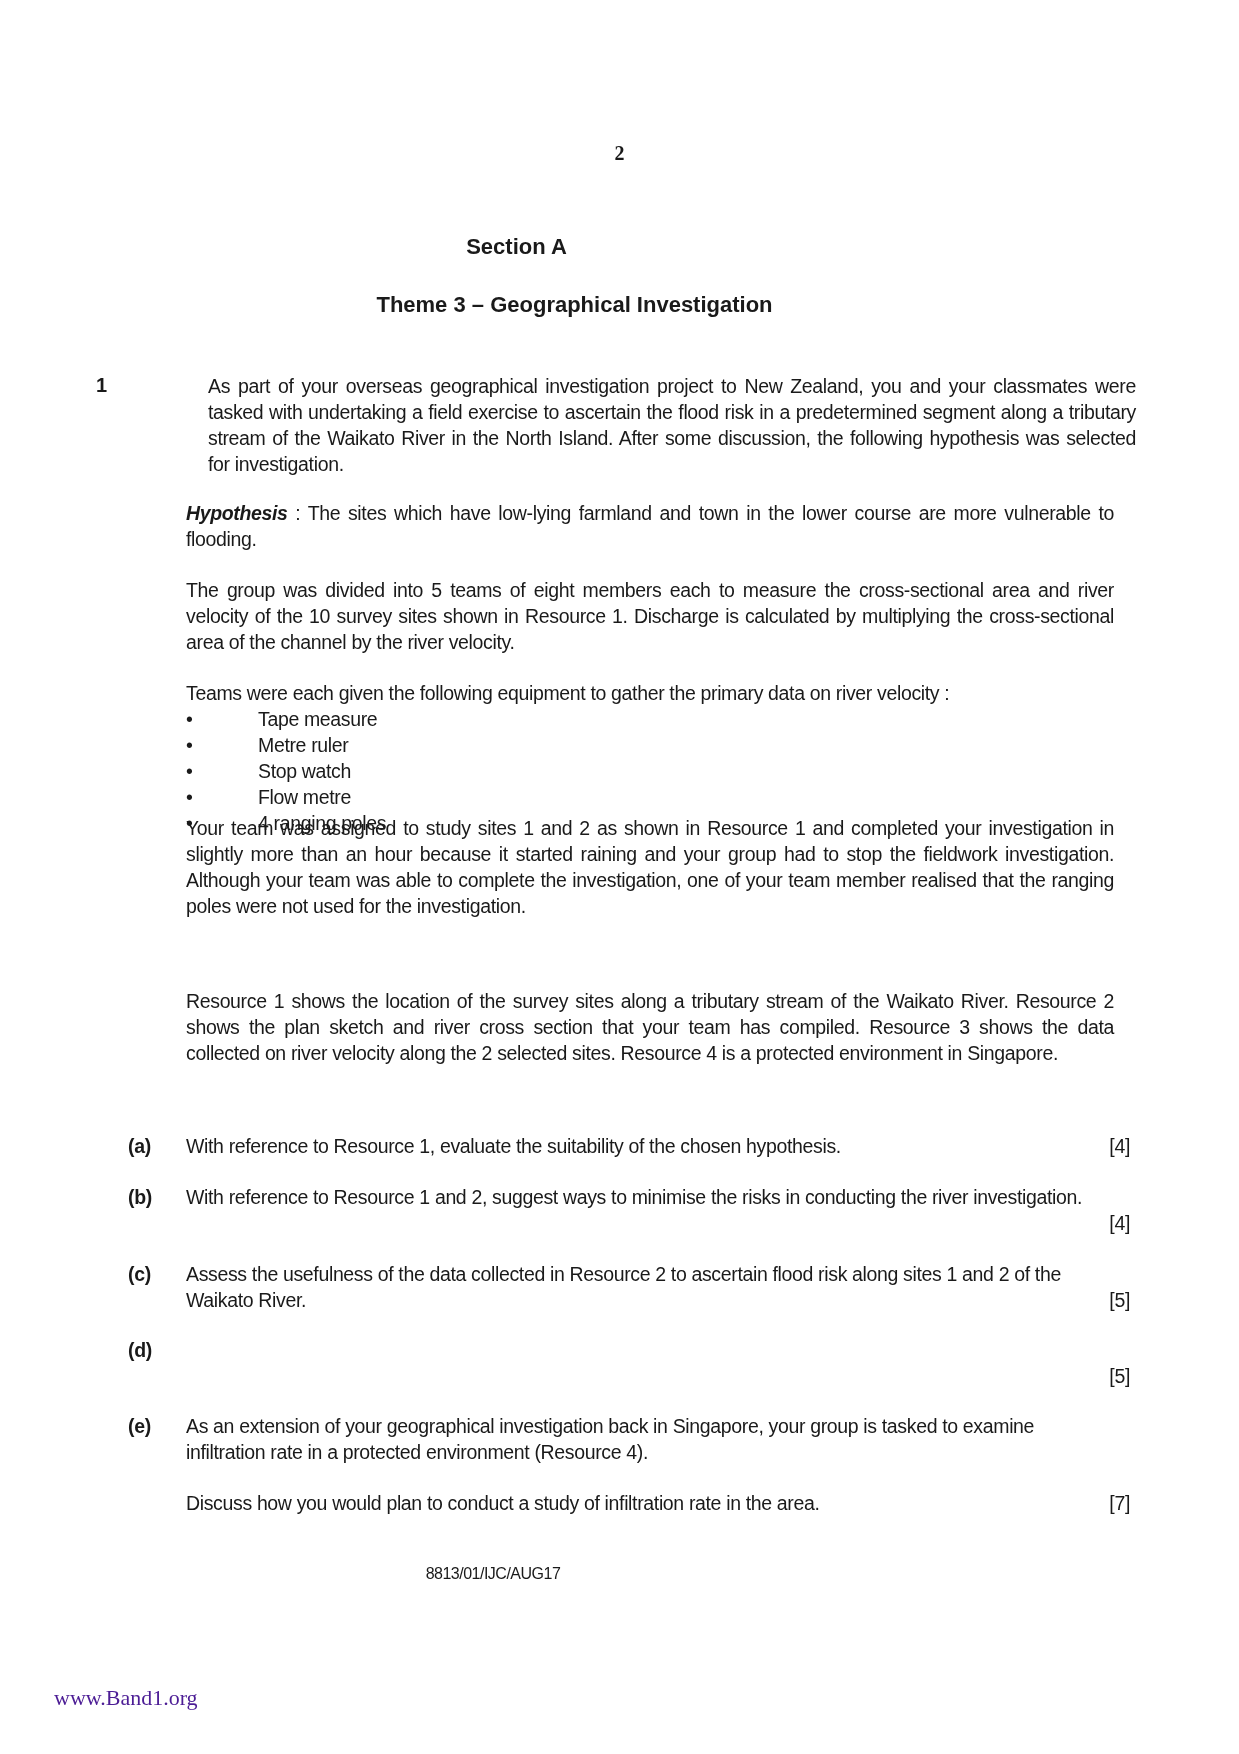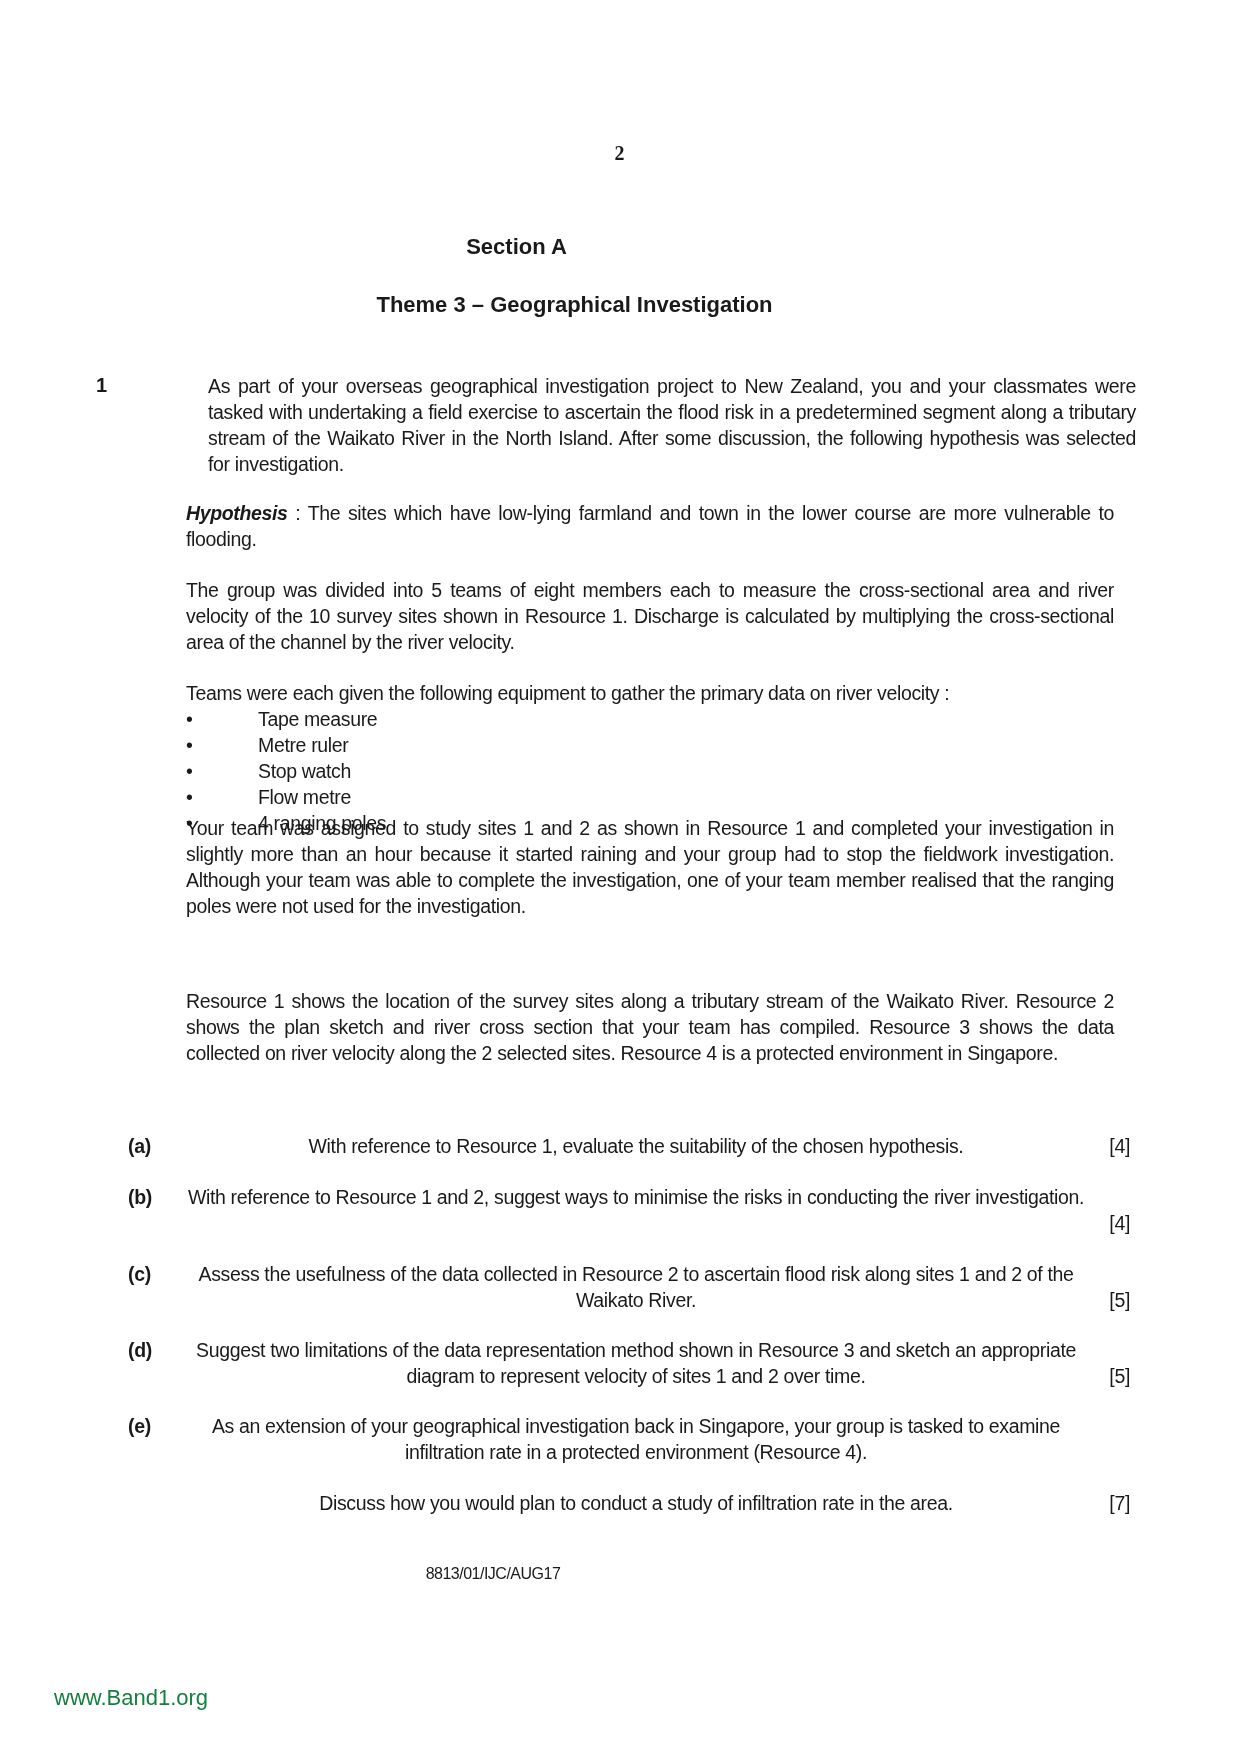--- a/index.html
+++ b/index.html
@@ -100,21 +100,20 @@
       left: 18px;
       top: 0;
       font-weight: bold;
       font-size: 19.5px;
     }
     .sub-q .text {
       position: absolute;
       left: 76px;
       top: 0;
       width: 900px;
-      text-align: center;
     }
     .sub-q .marks {
       position: absolute;
       right: 0;
       width: 40px;
       text-align: right;
     }
     .sq-a { top: 1133px; height: 26px; }
     .sq-a .marks { top: 0; }
     .sq-b { top: 1184px; height: 52px; }
@@ -133,23 +132,23 @@
       left: 0;
       width: 986px;
       text-align: center;
       font-size: 16px;
       letter-spacing: -0.5px;
     }
     .watermark {
       position: absolute;
       top: 1685px;
       left: 54px;
-      font-family: Liberation Sans, sans-serif;
+      font-family: Liberation Serif, serif;
       font-size: 22px;
-      color: #15803d;
+      color: #4c1d95;
     }
   </style>
 </head>
 <body>
 
 <div class="page-number">2</div>
 <div class="section-title">Section A</div>
 <div class="theme-title">Theme 3 – Geographical Investigation</div>
 
 <div class="q-number">1</div>
@@ -187,21 +186,20 @@
 </div>
 
 <div class="sub-q sq-c">
   <span class="label">(c)</span>
   <span class="text">Assess the usefulness of the data collected in Resource 2 to ascertain flood risk along sites 1 and 2 of the Waikato River.</span>
   <span class="marks">[5]</span>
 </div>
 
 <div class="sub-q sq-d">
   <span class="label">(d)</span>
-  <span class="text">Suggest two limitations of the data representation method shown in Resource 3 and sketch an appropriate diagram to represent velocity of sites 1 and 2 over time.</span>
   <span class="marks">[5]</span>
 </div>
 
 <div class="sub-q sq-e">
   <span class="label">(e)</span>
   <span class="text">As an extension of your geographical investigation back in Singapore, your group is tasked to examine infiltration rate in a protected environment (Resource 4).</span>
 </div>
 
 <div class="sub-q sq-e2">
   <span class="text">Discuss how you would plan to conduct a study of infiltration rate in the area.</span>

